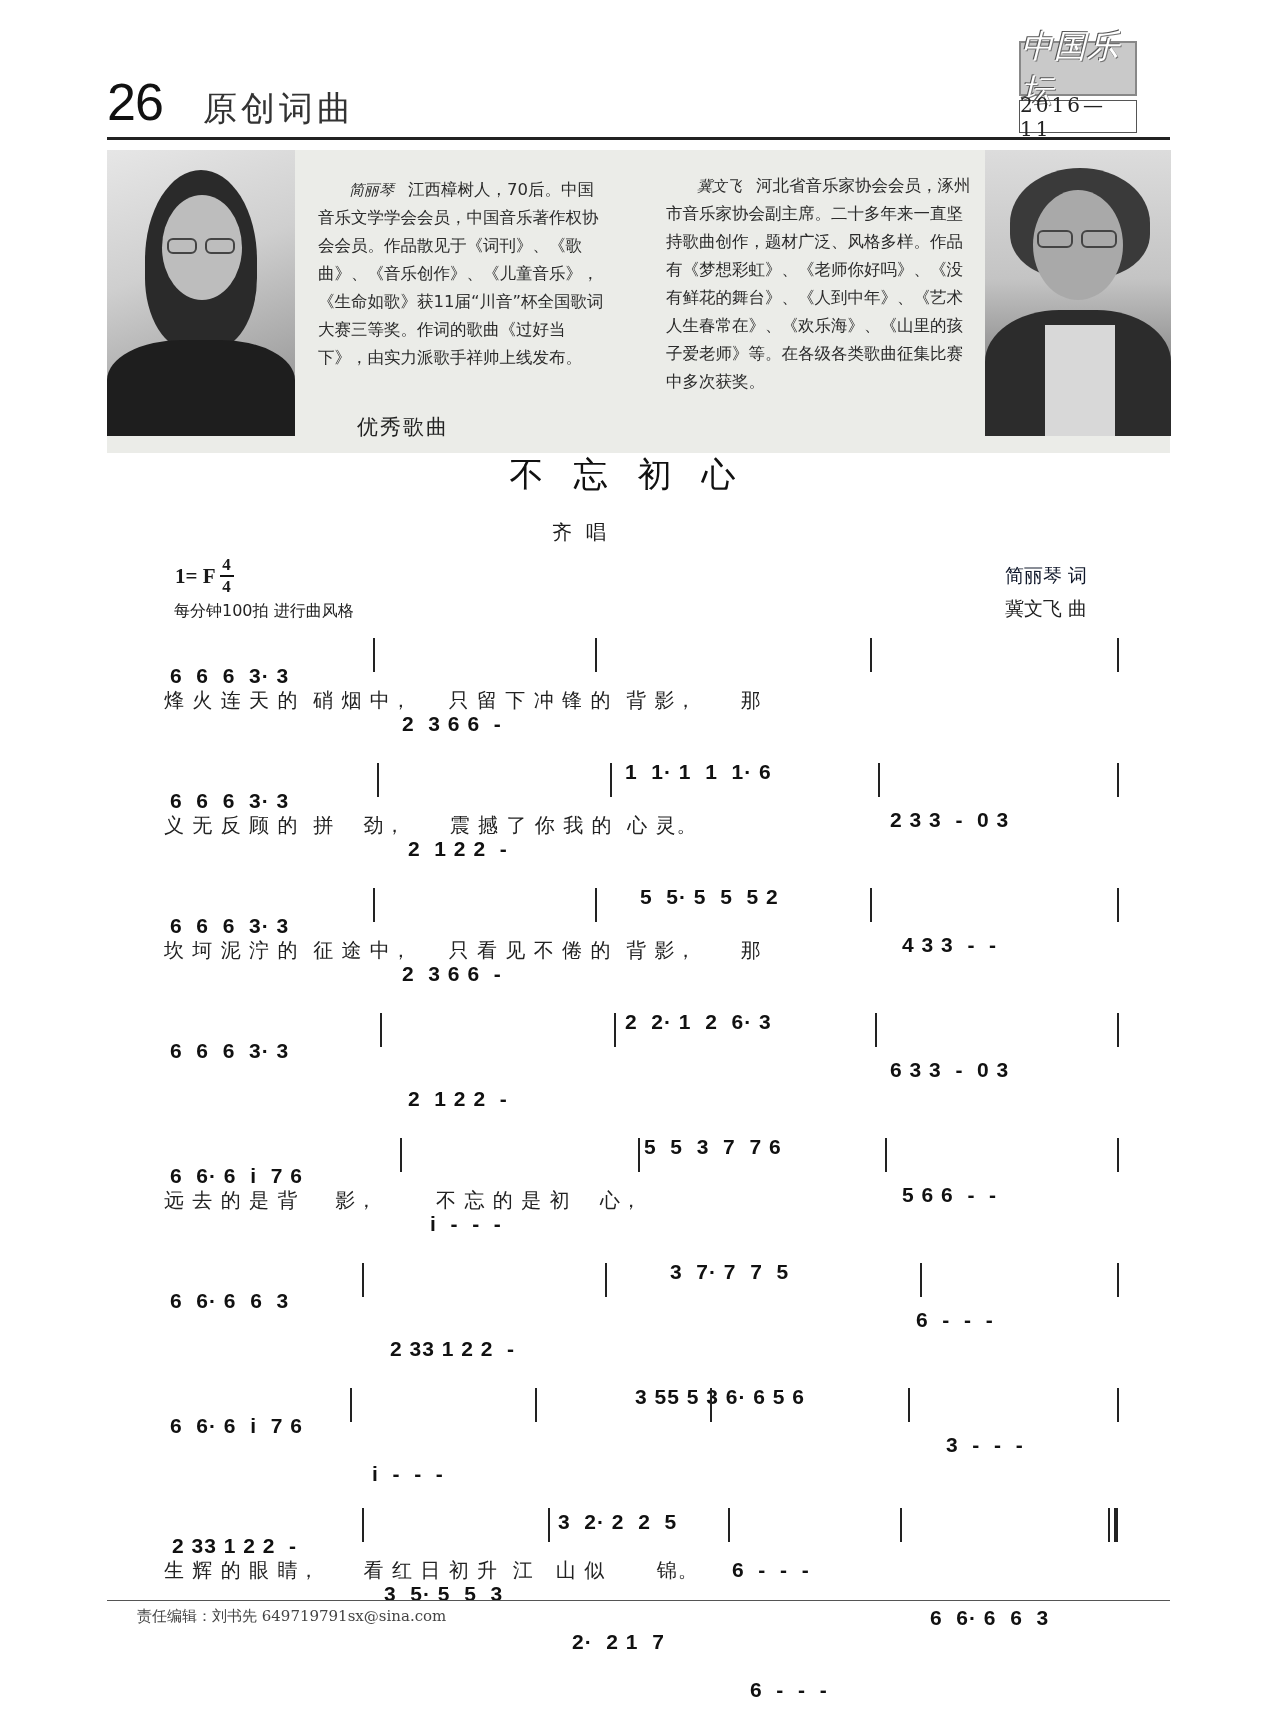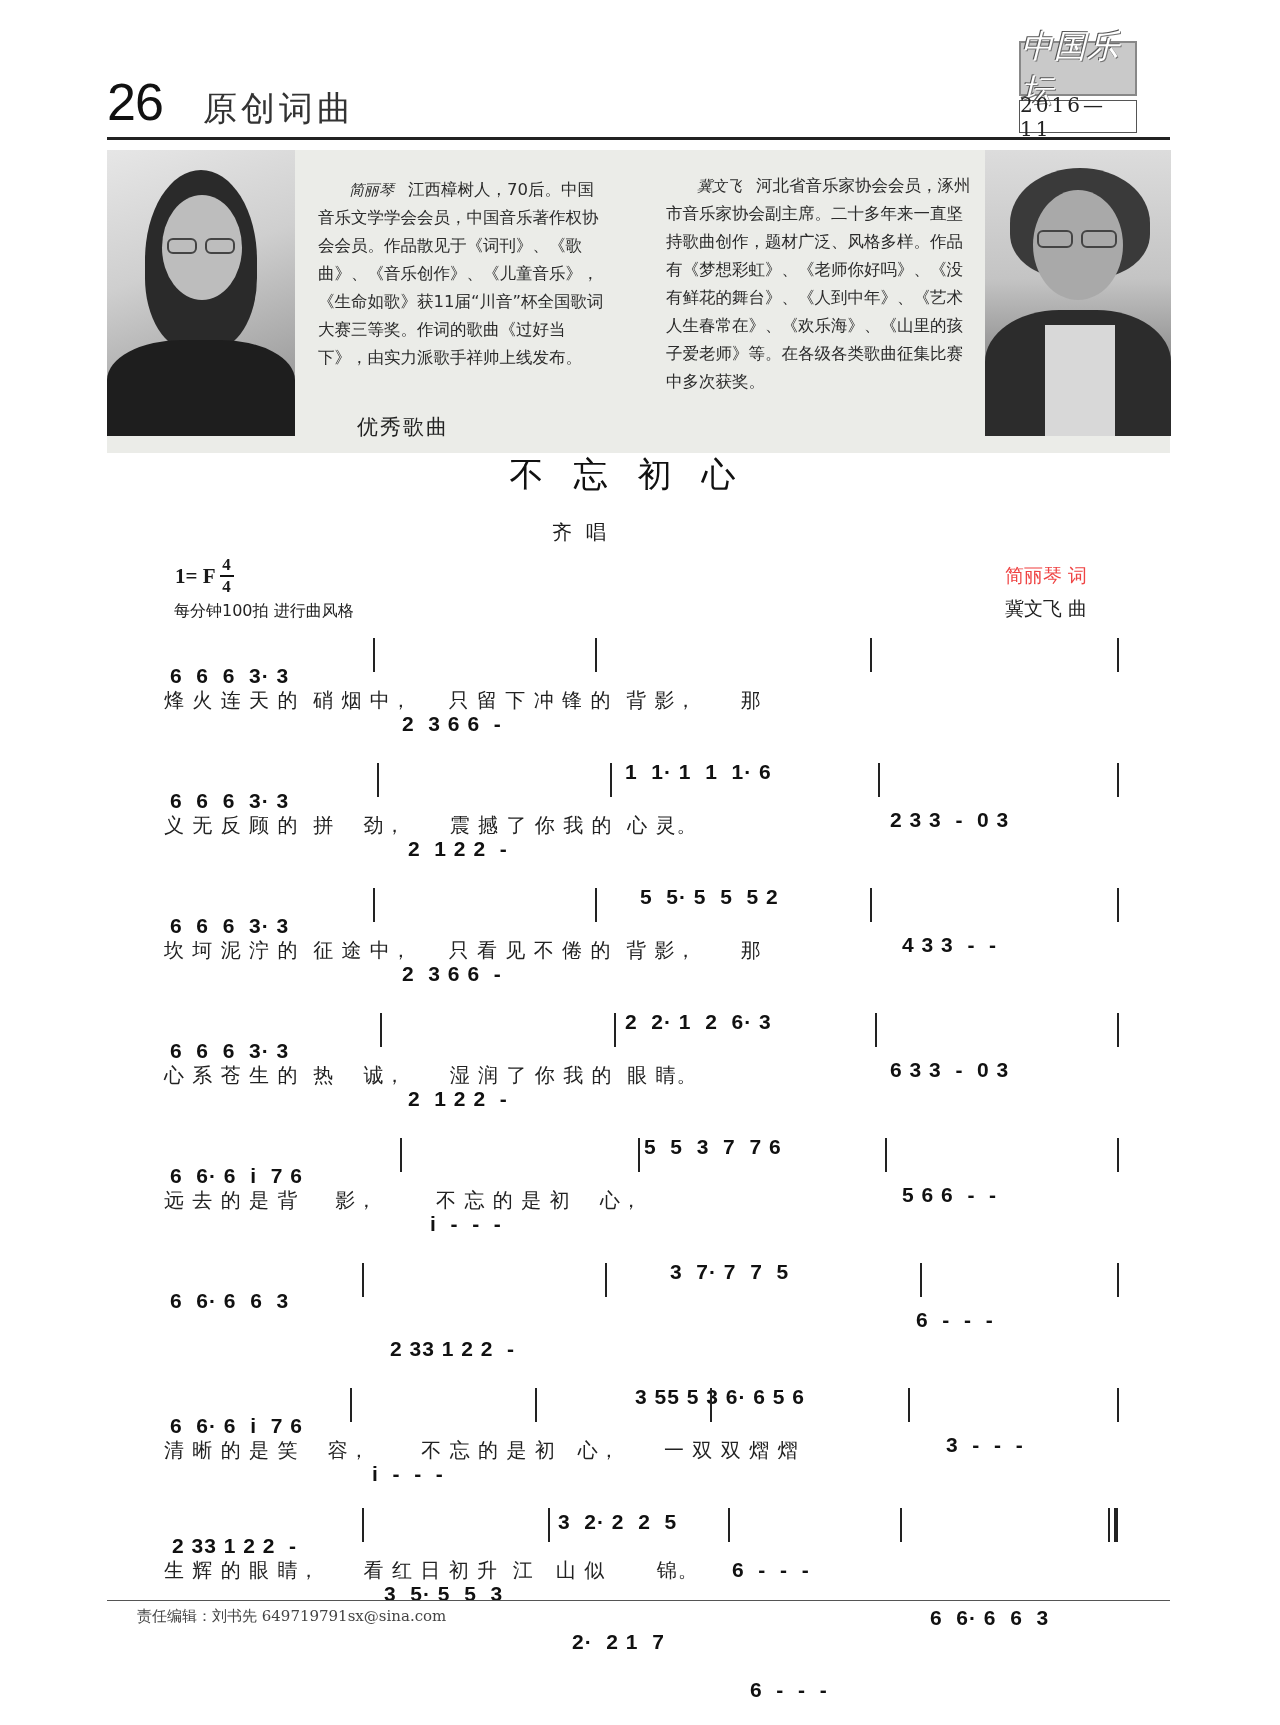--- a/index.html
+++ b/index.html
@@ -32,21 +32,21 @@
   .bio-name { font-family: "DejaVu Serif", serif; font-style: italic; font-size: 15px; margin-left: 31px; margin-right: 14px; text-align: center; }
   .featured { left: 357px; top: 413px; font-family: "DejaVu Serif", serif; font-size: 21px; color: #222; letter-spacing: 2px; }
 
   
   .song-title { left: 0; width: 1245px; top: 452px; text-align: center; font-family: "DejaVu Serif", serif; font-size: 34px; letter-spacing: 30px; color: #111; padding-left: 30px; }
   .song-mode { left: 0; width: 1158px; top: 519px; text-align: center; font-family: "DejaVu Serif", serif; font-size: 20px; letter-spacing: 14px; padding-left: 14px; }
   .key-sig { left: 175px; top: 557px; font-family: "Liberation Serif", serif; font-size: 21px; font-weight: bold; display: flex; align-items: center; }
   .frac { display: inline-flex; flex-direction: column; align-items: center; margin-left: 4px; font-size: 17px; line-height: 16px; }
   .frac .bar { width: 14px; height: 2px; background: #111; margin: 2px 0; }
   .tempo { left: 174px; top: 601px; font-size: 16px; color: #222; }
-  .lyricist { left: 1005px; top: 563px; font-family: "DejaVu Serif", serif; font-size: 19px; color: #ef4444; }
+  .lyricist { left: 1005px; top: 563px; font-family: "DejaVu Serif", serif; font-size: 19px; color: #0f172a; }
   .composer { left: 1005px; top: 596px; font-family: "DejaVu Serif", serif; font-size: 19px; color: #222; }
 
   
   .system { position: absolute; left: 150px; width: 970px; height: 110px; }
   .notes { position: absolute; top: 0; left: 0; right: 0; height: 40px; font-family: "Liberation Sans", sans-serif; font-weight: bold; font-size: 21px; white-space: pre; letter-spacing: 1px; color: #111; }
   .lyrics { position: absolute; top: 47px; left: 0; right: 0; font-family: "DejaVu Serif", serif; font-size: 20px; white-space: pre; color: #222; letter-spacing: 1px; }
   .barline { position: absolute; top: -2px; width: 2px; height: 34px; background: #222; }
   .barline.final { width: 4px; }
   .barline.thin-final { width: 2px; }
 
@@ -152,21 +152,20 @@
   <div class="notes">
     <span class="abs" style="left:20px;">6  6  6  3· 3</span>
     <div class="barline" style="left:230px;"></div>
     <span class="abs" style="left:258px;">2  1 2 2  -</span>
     <div class="barline" style="left:464px;"></div>
     <span class="abs" style="left:494px;">5  5  3  7  7 6</span>
     <div class="barline" style="left:725px;"></div>
     <span class="abs" style="left:752px;">5 6 6  -  -</span>
     <div class="barline" style="left:967px;"></div>
   </div>
-  <div class="lyrics" style="left:14px;">心 系 苍 生 的  热    诚，      湿 润 了 你 我 的  眼 睛。</div>
 </div>
 
 <div class="system" style="top:1140px;">
   <div class="notes">
     <span class="abs" style="left:20px;">6  6· 6  i  7 6</span>
     <div class="barline" style="left:250px;"></div>
     <span class="abs" style="left:280px;">i  -  -  -</span>
     <div class="barline" style="left:488px;"></div>
     <span class="abs" style="left:520px;">3  7· 7  7  5</span>
     <div class="barline" style="left:735px;"></div>
@@ -195,21 +194,20 @@
     <div class="barline" style="left:200px;"></div>
     <span class="abs" style="left:222px;">i  -  -  -</span>
     <div class="barline" style="left:385px;"></div>
     <span class="abs" style="left:408px;">3  2· 2  2  5</span>
     <div class="barline" style="left:560px;"></div>
     <span class="abs" style="left:582px;">6  -  -  -</span>
     <div class="barline" style="left:758px;"></div>
     <span class="abs" style="left:780px;">6  6· 6  6  3</span>
     <div class="barline" style="left:967px;"></div>
   </div>
-  <div class="lyrics" style="left:14px;">清 晰 的 是 笑    容，       不 忘 的 是 初   心，      一 双 双 熠 熠</div>
 </div>
 
 <div class="system" style="top:1510px;">
   <div class="notes">
     <span class="abs" style="left:22px;">2 33 1 2 2  -</span>
     <div class="barline" style="left:212px;"></div>
     <span class="abs" style="left:234px;">3  5· 5  5  3</span>
     <div class="barline" style="left:398px;"></div>
     <span class="abs" style="left:422px;">2·  2 1  7</span>
     <div class="barline" style="left:578px;"></div>

